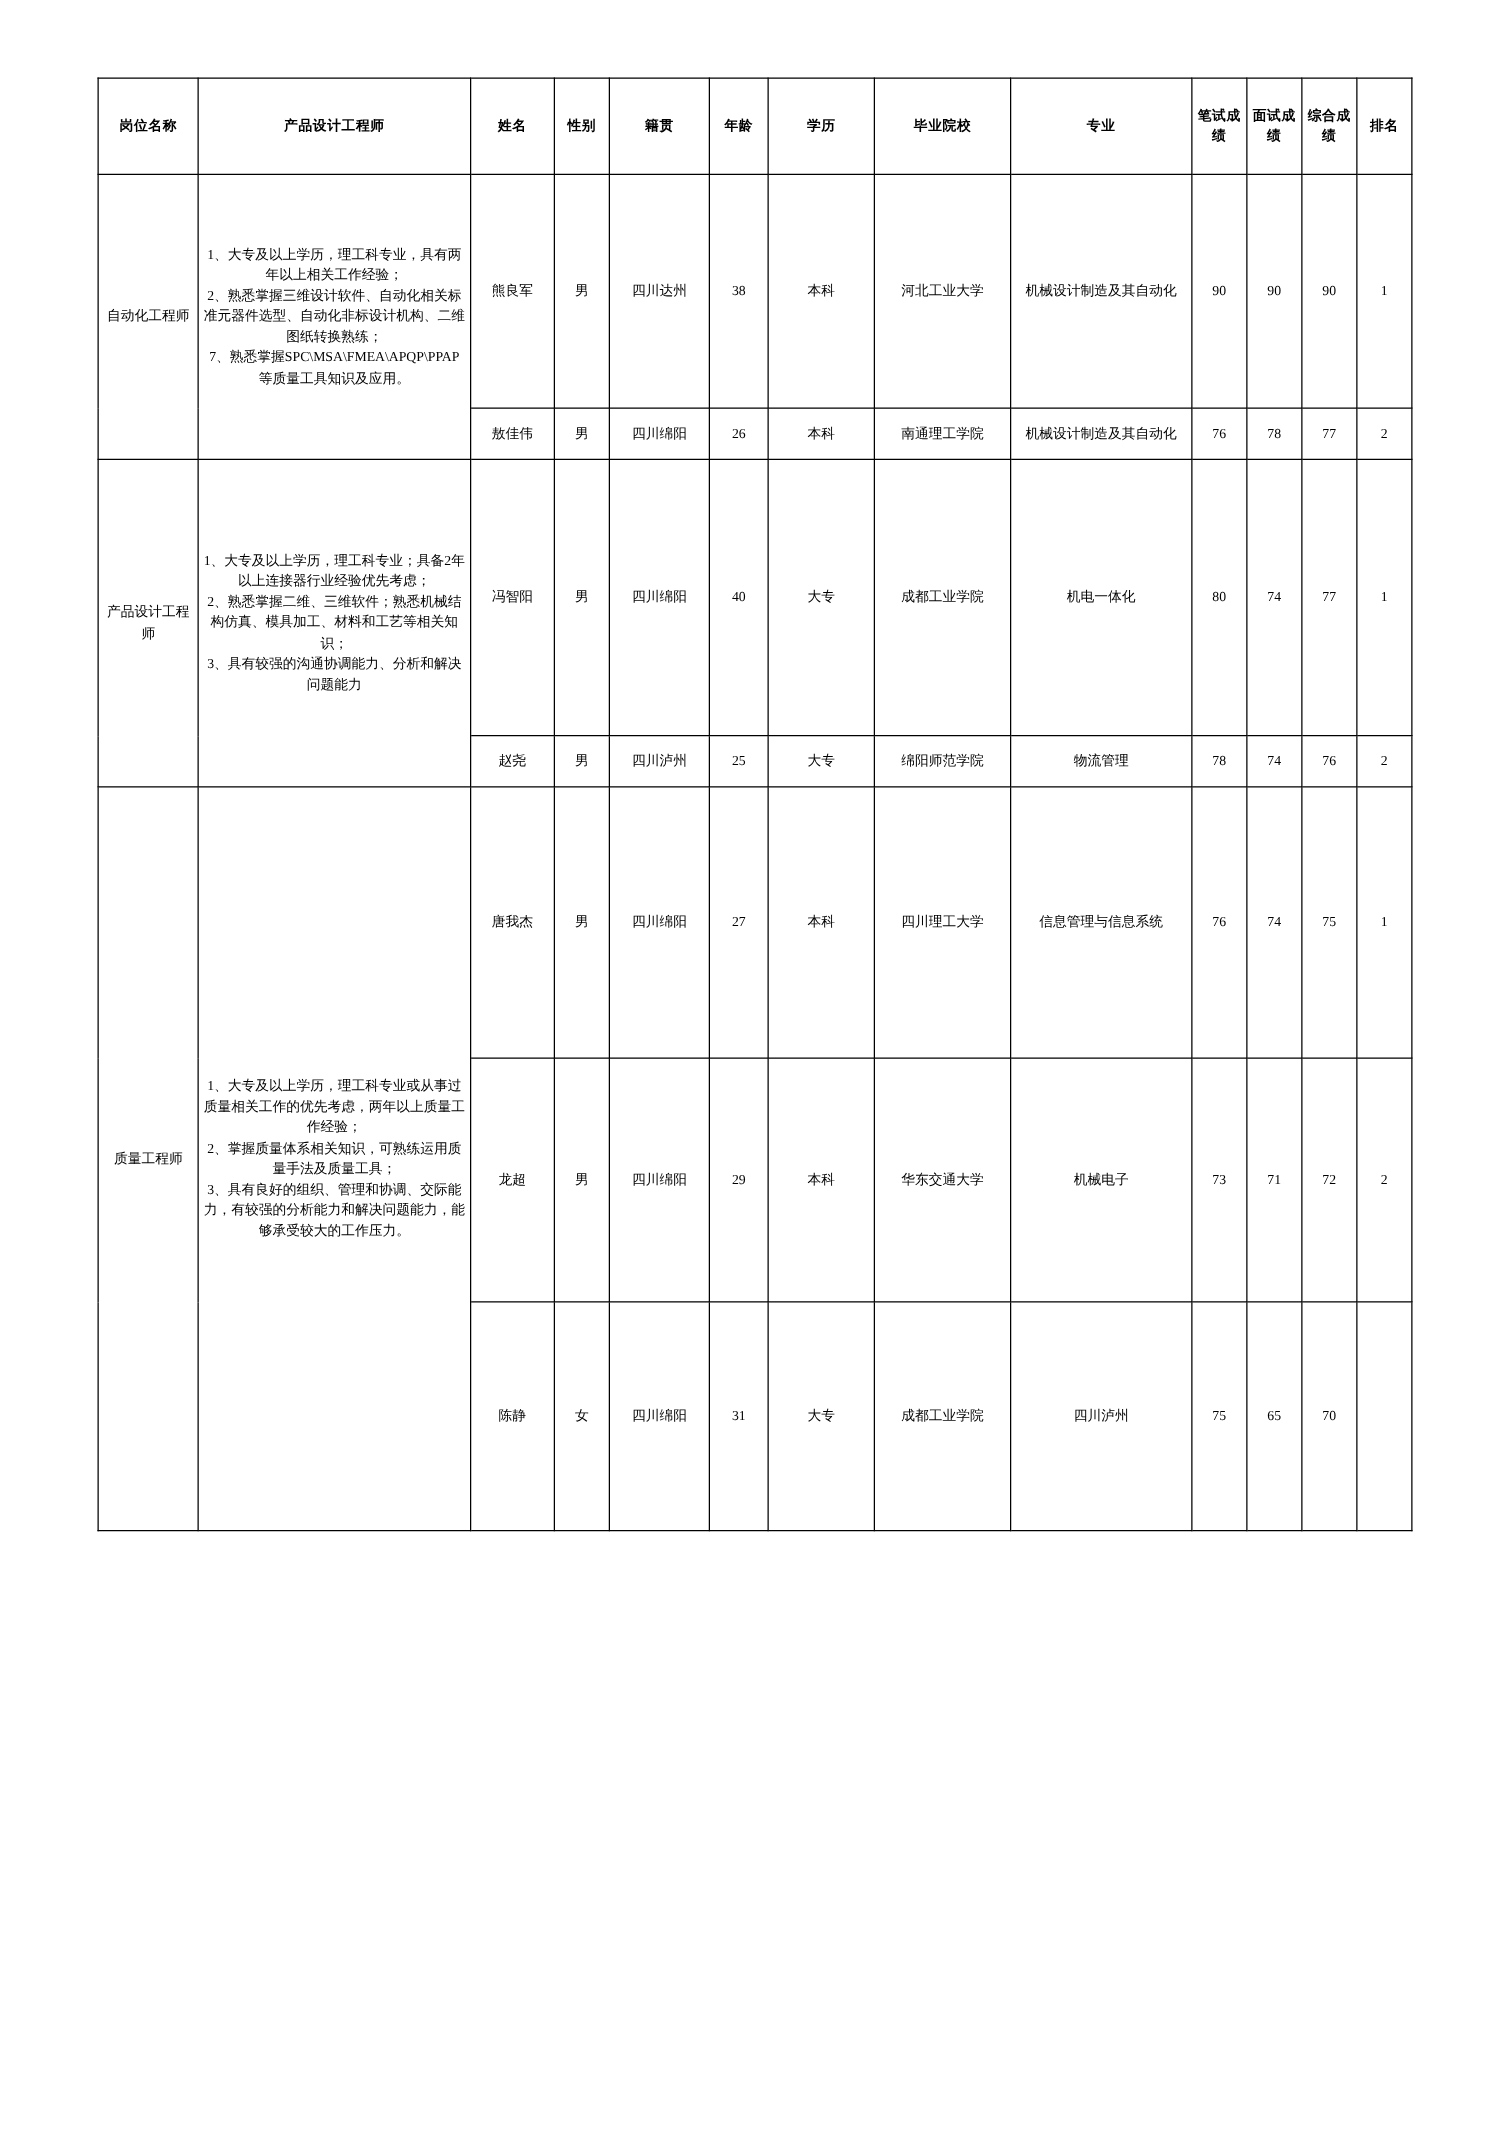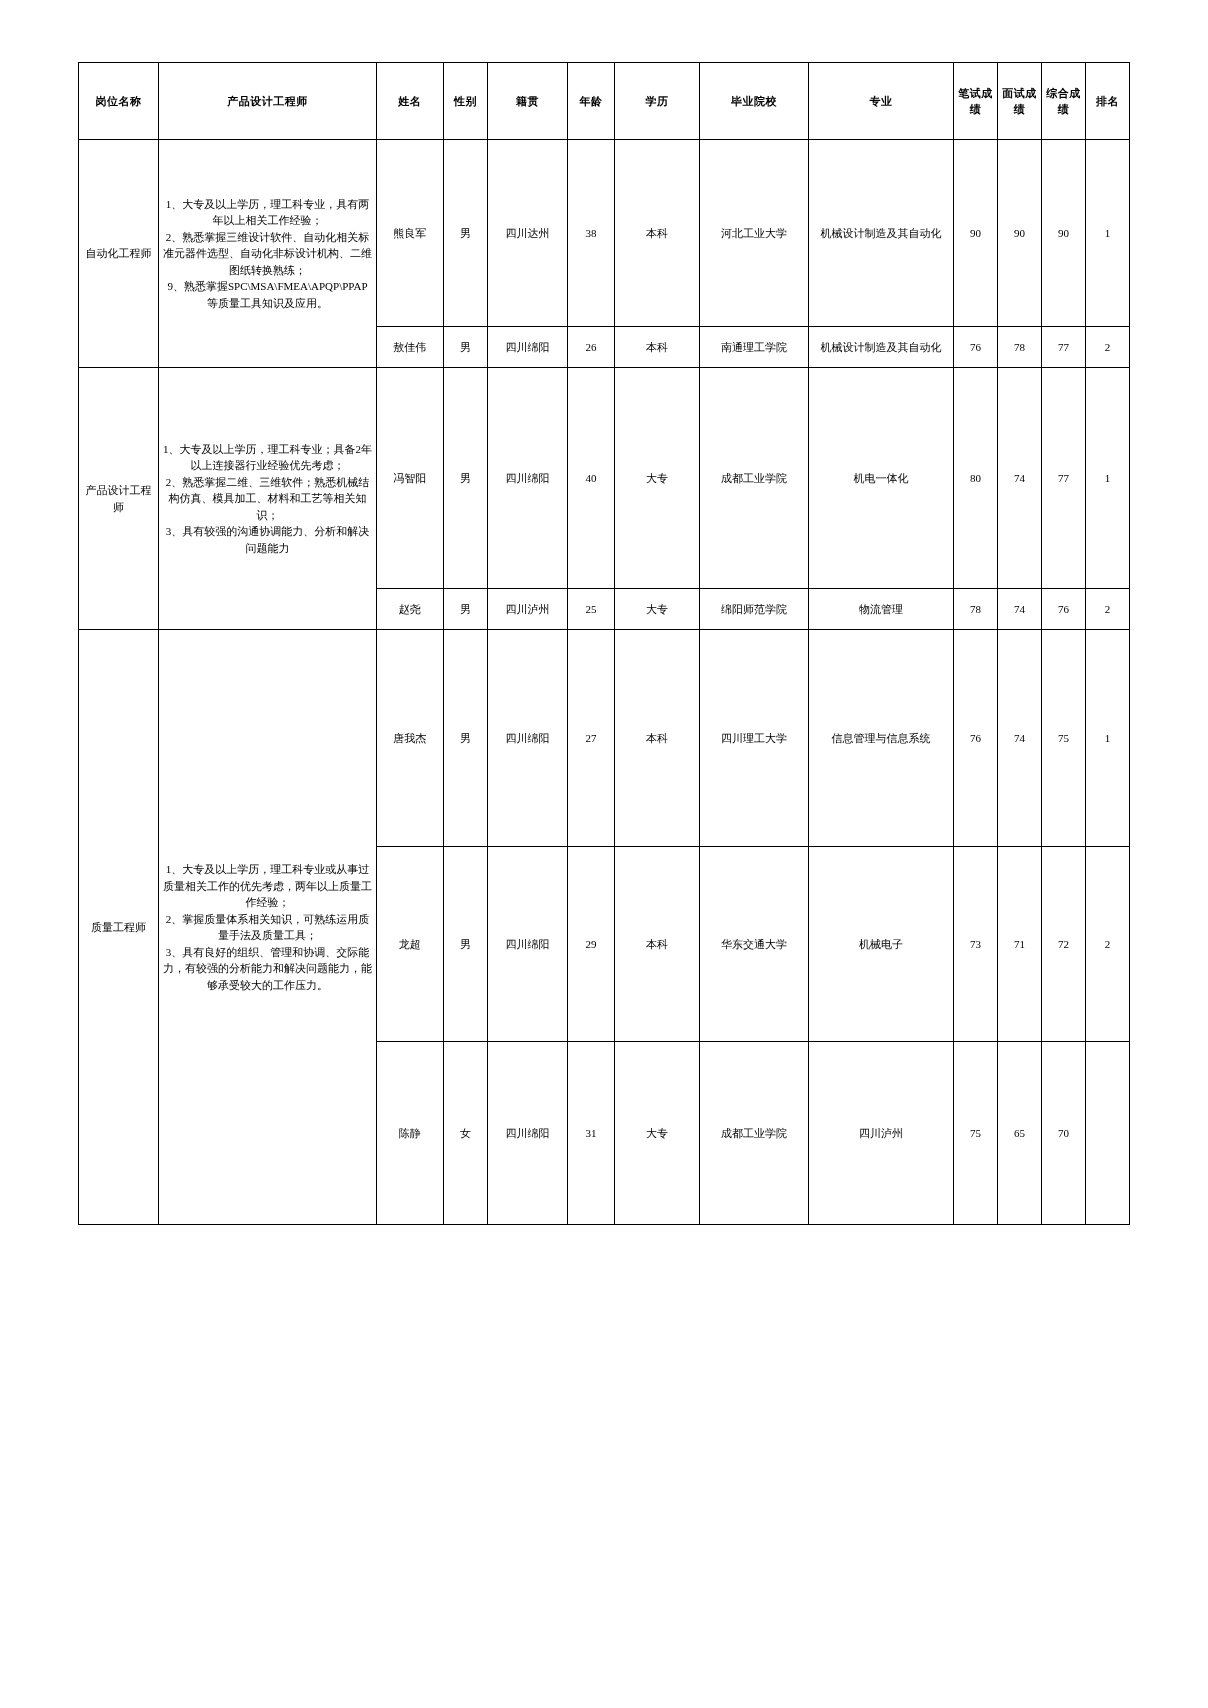--- a/index.html
+++ b/index.html
@@ -114,21 +114,21 @@
         <th class="vert" style="white-space: pre-line;">综合成绩</th>
         <th class="vert" style="white-space: pre-line;">排名</th>
       </tr>
     </thead>
     <tbody>
 
       <tr class="r1">
         <td class="post-cell" rowspan="2">自动化工程师</td>
         <td class="req-cell" rowspan="2" style="white-space: pre-line;">1、大专及以上学历，理工科专业，具有两年以上相关工作经验；
 2、熟悉掌握三维设计软件、自动化相关标准元器件选型、自动化非标设计机构、二维图纸转换熟练；
-9、熟悉掌握SPC\MSA\FMEA\APQP\PPAP等质量工具知识及应用。</td>
+7、熟悉掌握SPC\MSA\FMEA\APQP\PPAP等质量工具知识及应用。</td>
         <td class="data">熊良军</td>
         <td class="data">男</td>
         <td class="data">四川达州</td>
         <td class="data">38</td>
         <td class="data">本科</td>
         <td class="data">河北工业大学</td>
         <td class="data">机械设计制造及其自动化</td>
         <td class="data">90</td>
         <td class="data">90</td>
         <td class="data">90</td>

